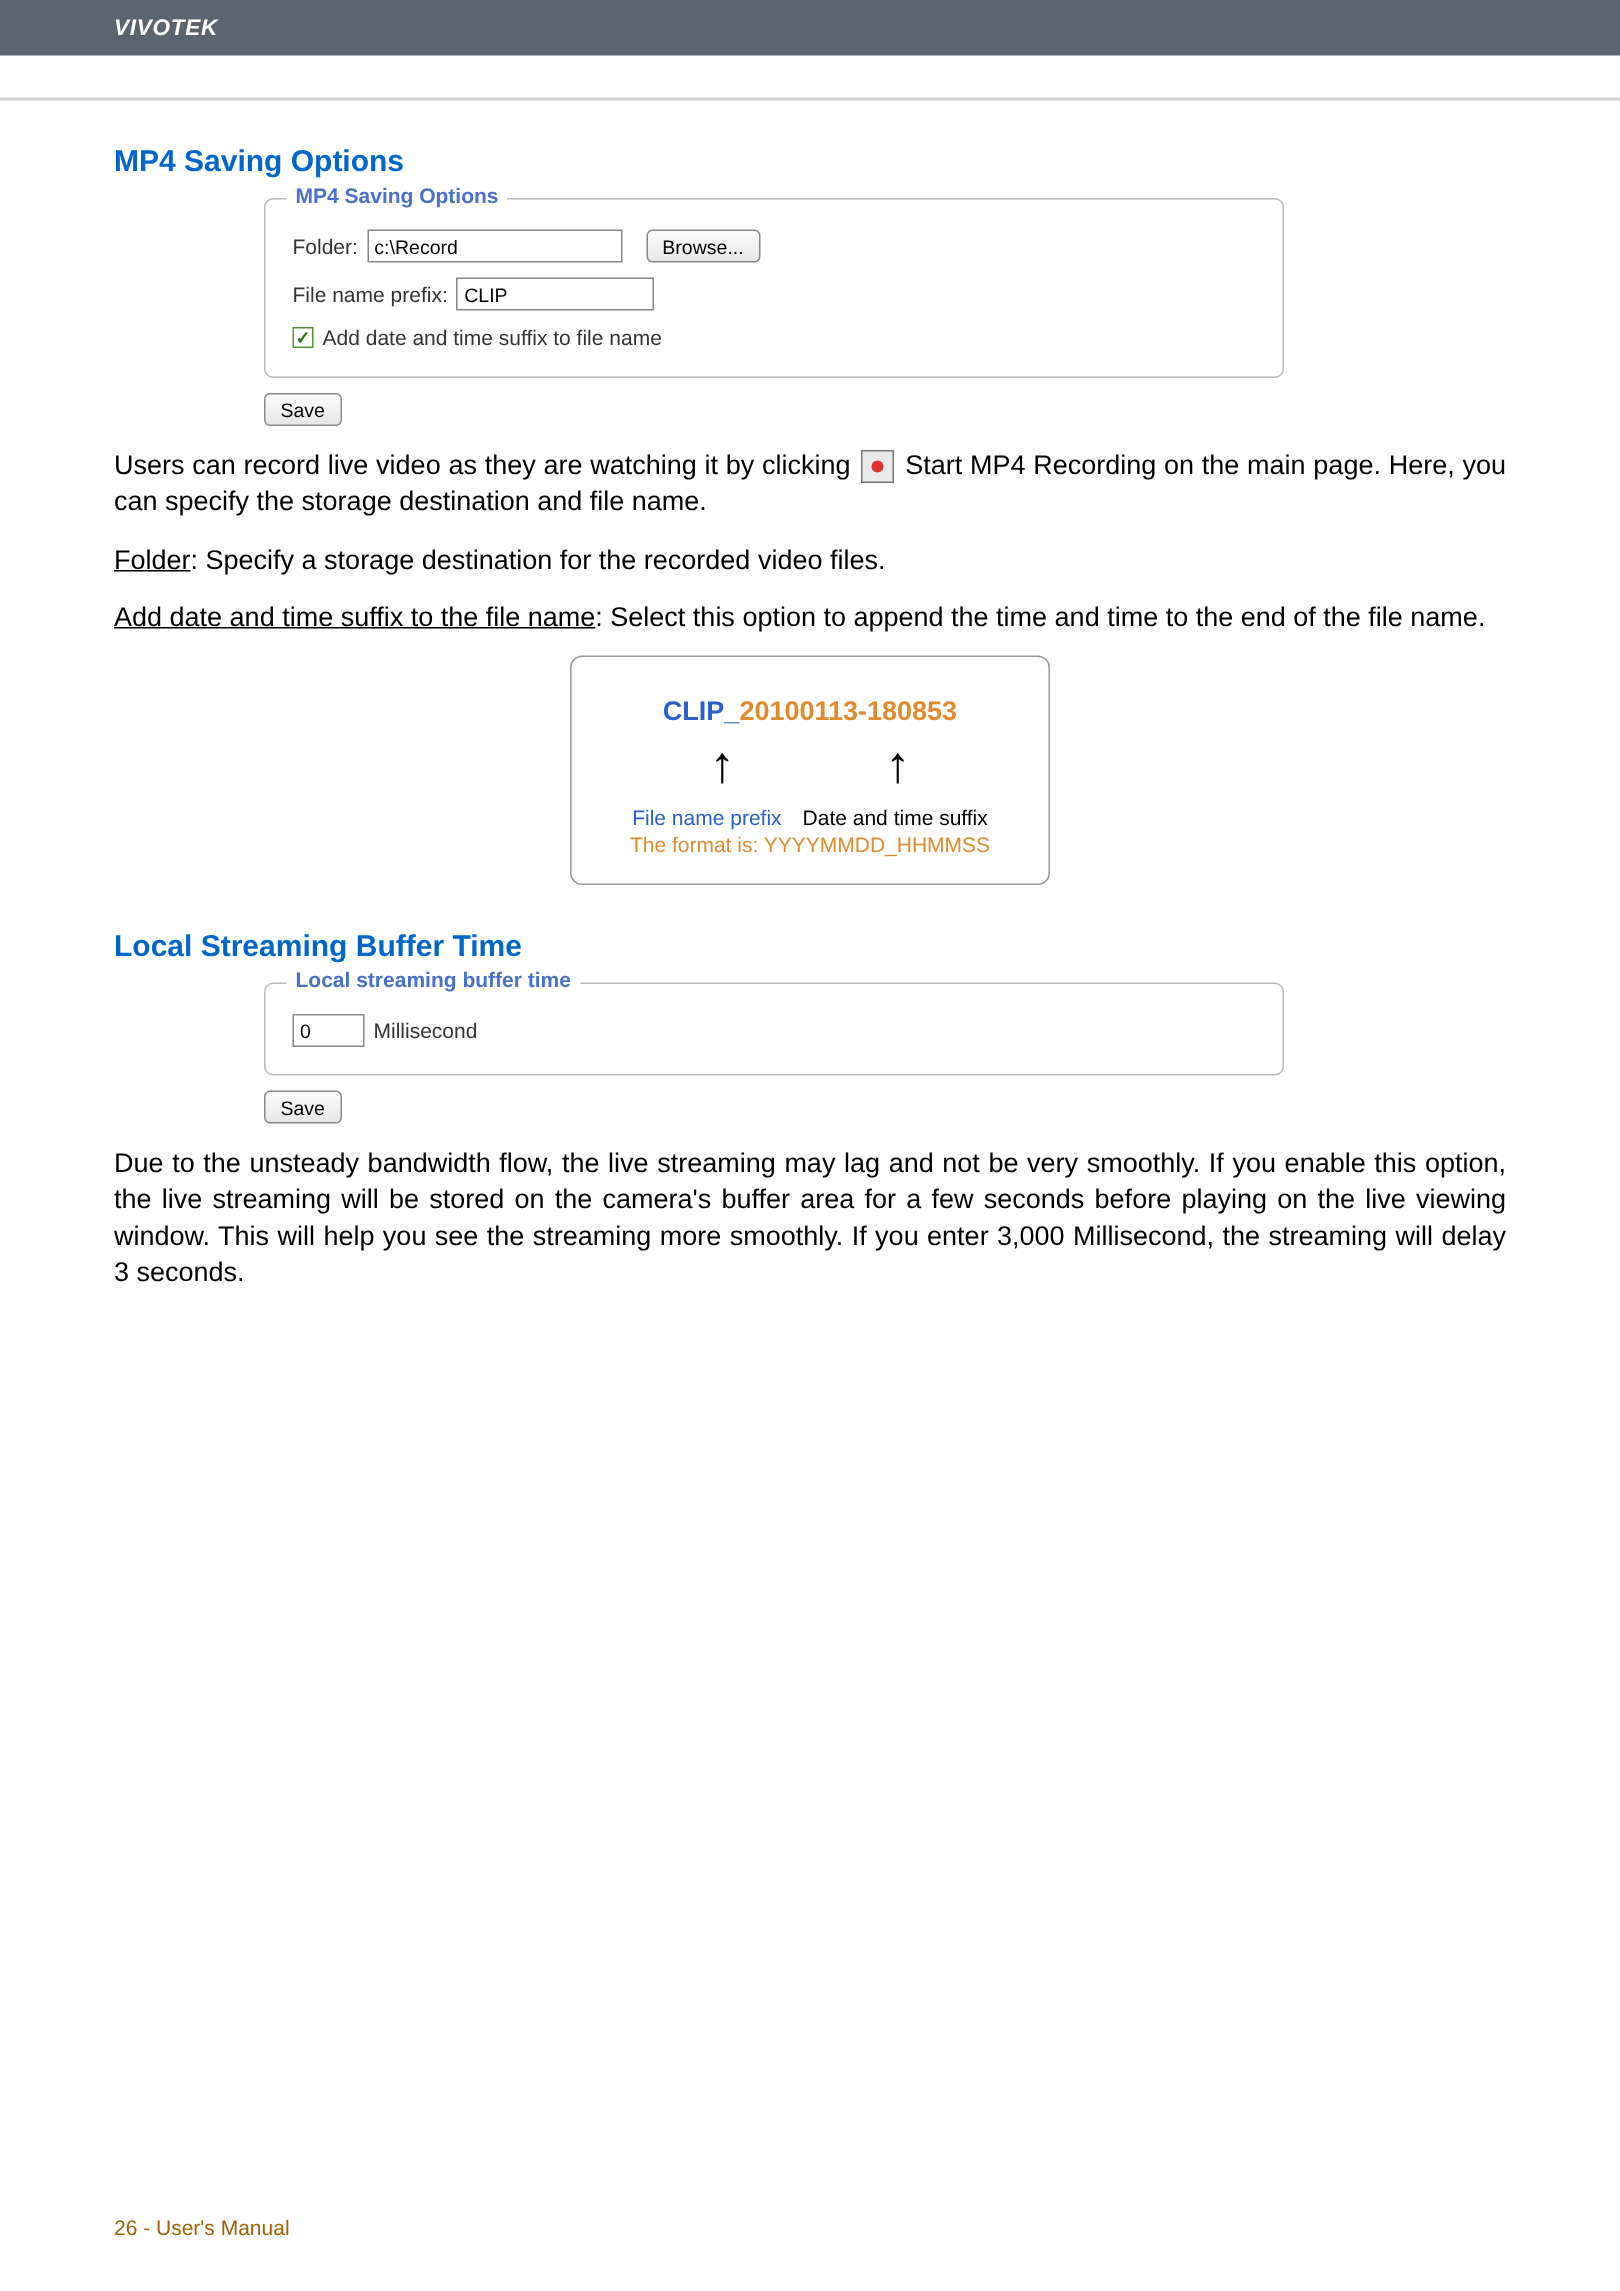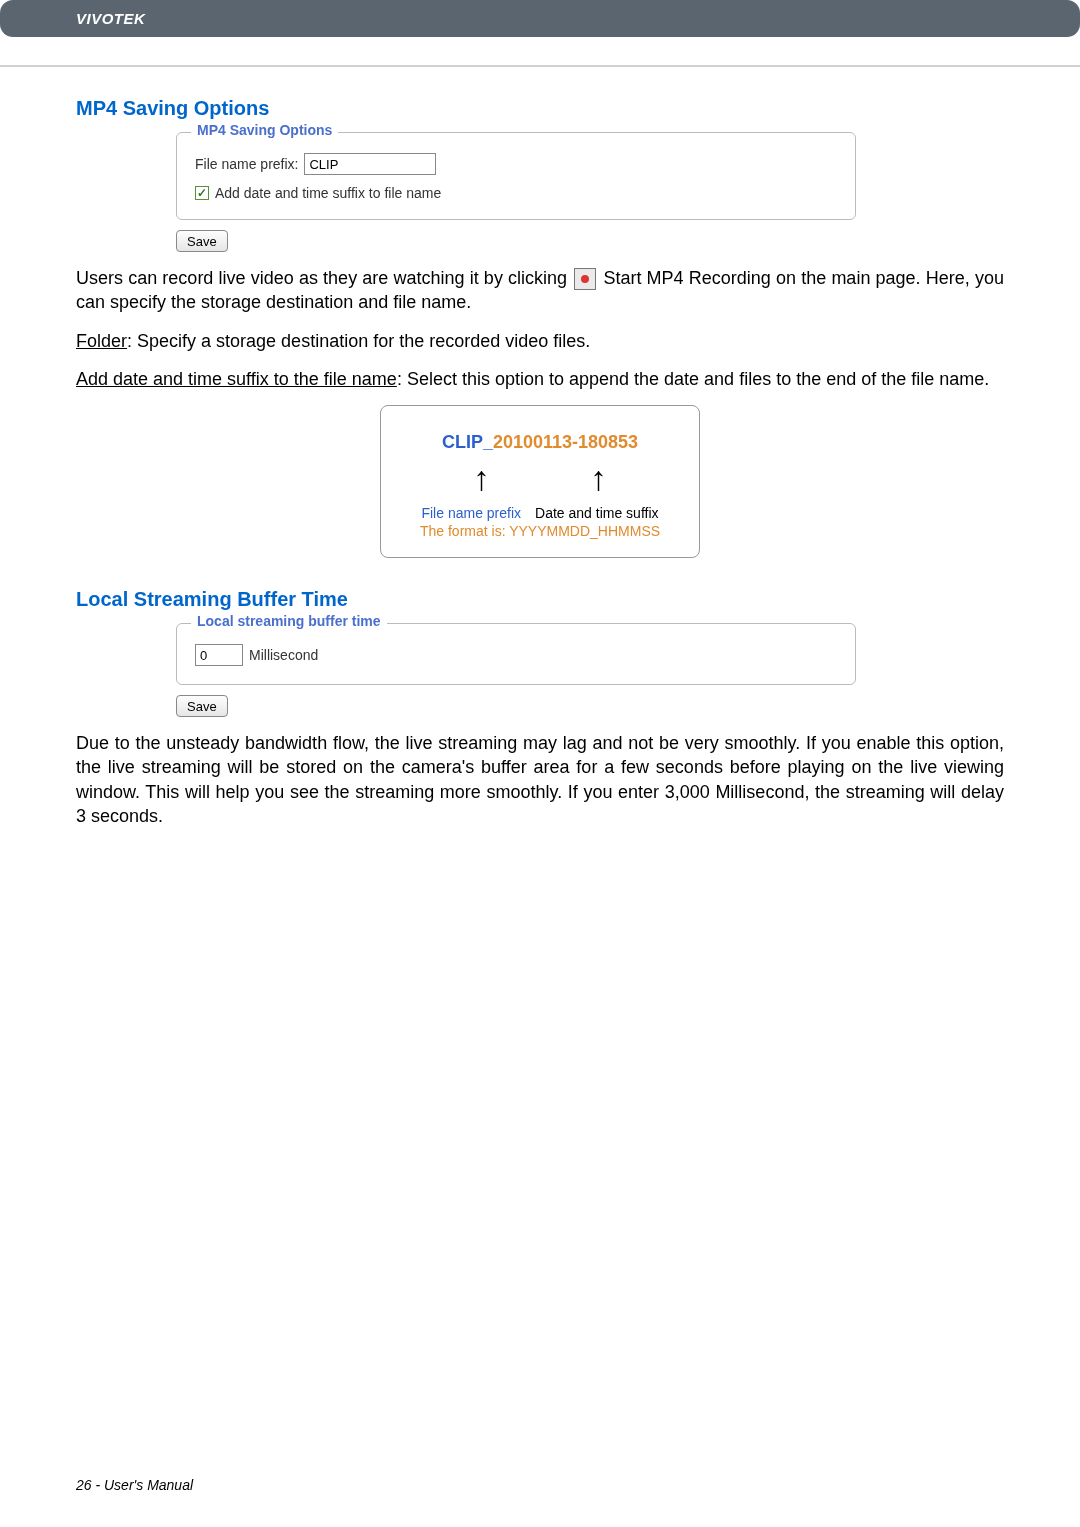--- a/index.html
+++ b/index.html
@@ -11,21 +11,20 @@
     position: relative;
   }
   .header-bar {
     background: #5a6570;
     color: #fff;
     font-style: italic;
     font-weight: bold;
     font-size: 15px;
     padding: 10px 0 10px 76px;
     letter-spacing: 0.5px;
-    border-radius: 13px;
   }
   .header-divider {
     height: 2px;
     background: #d0d0d0;
     margin-top: 28px;
   }
   .page {
     padding: 0 76px;
   }
   .section-title {
@@ -160,42 +159,46 @@
     font-size: 14px;
     text-align: center;
     margin-top: 2px;
     padding-right: 0px;
   }
   .buffer-input { width: 48px; }
   .footer {
     position: absolute;
     bottom: 34px;
     left: 76px;
-    color: #000000;
-    font-style: italic;
+    color: #a16207;
     font-size: 14px;
     margin-top: 40px;
   }
 </style>
 </head>
 <body>
 
 <div class="header-bar">
   <span>VIVOTEK</span>
 </div>
 <div class="header-divider"></div>
 
 <div class="page">
 
   <div class="section-title">MP4 Saving Options</div>
 
   <div class="panel-wrap">
     <div class="panel">
       <div class="panel-legend">MP4 Saving Options</div>
 
+      <div class="panel-row">
+        <span>Folder:</span>
+        <input class="text-input folder-input" value="c:\Record" style="">
+        <button class="btn btn-browse">Browse...</button>
+      </div>
 
       <div class="panel-row">
         <span>File name prefix:</span>
         <input class="text-input prefix-input" value="CLIP" style="">
       </div>
 
       <div class="panel-row">
         <span class="checkbox">
           <span class="check-mark">✓</span>
         </span>
@@ -215,21 +218,21 @@
       </span>
     <span>Start MP4 Recording on the main page. Here, you can specify the storage destination and file name.</span>
   </p>
 
   <p class="body-text">
     <span class="underline">Folder</span><span>: Specify a storage destination for the recorded video files.</span>
   </p>
 
 
   <p class="body-text">
-    <span class="underline">Add date and time suffix to the file name</span><span>: Select this option to append the date and files to the end of the file name.</span>
+    <span class="underline">Add date and time suffix to the file name</span><span>: Select this option to append the time and time to the end of the file name.</span>
   </p>
 
   <div class="diagram">
     <div class="diagram-title">
       <span class="blue">CLIP_</span><span class="orange">20100113-180853</span>
     </div>
     <div class="arrows">
       <span class="arrow">↑</span>
       <span class="arrow">↑</span>
     </div>

